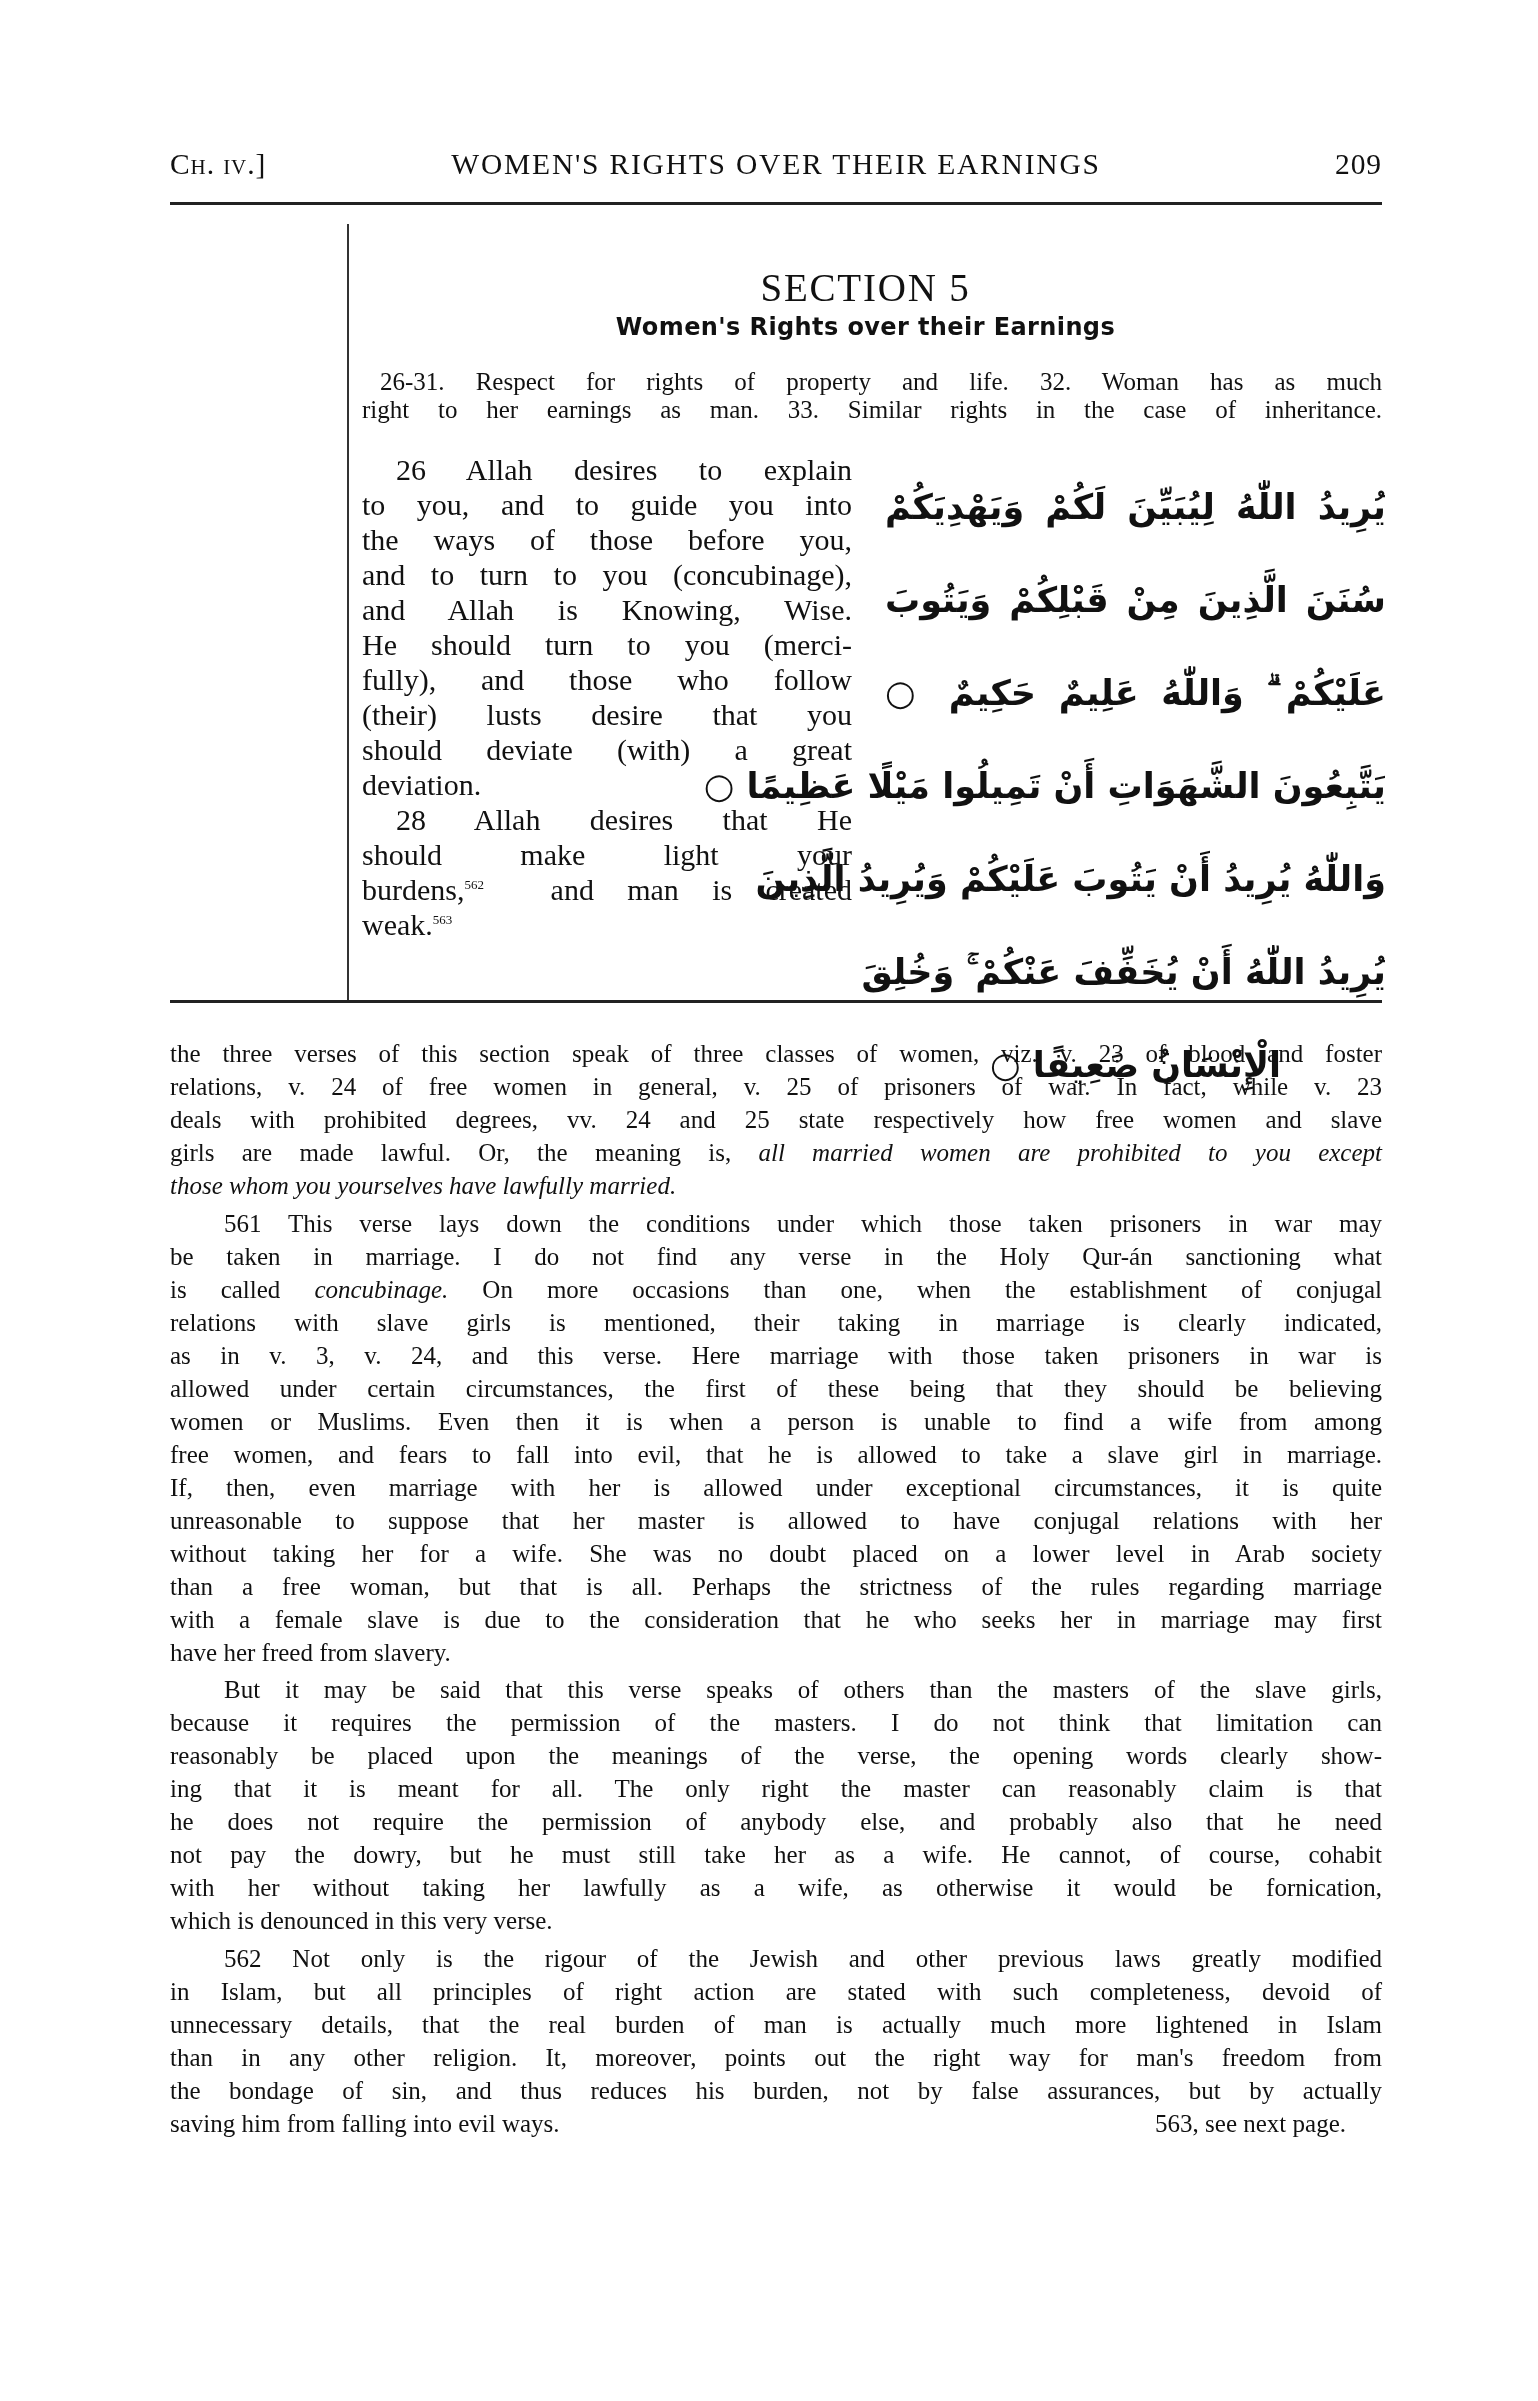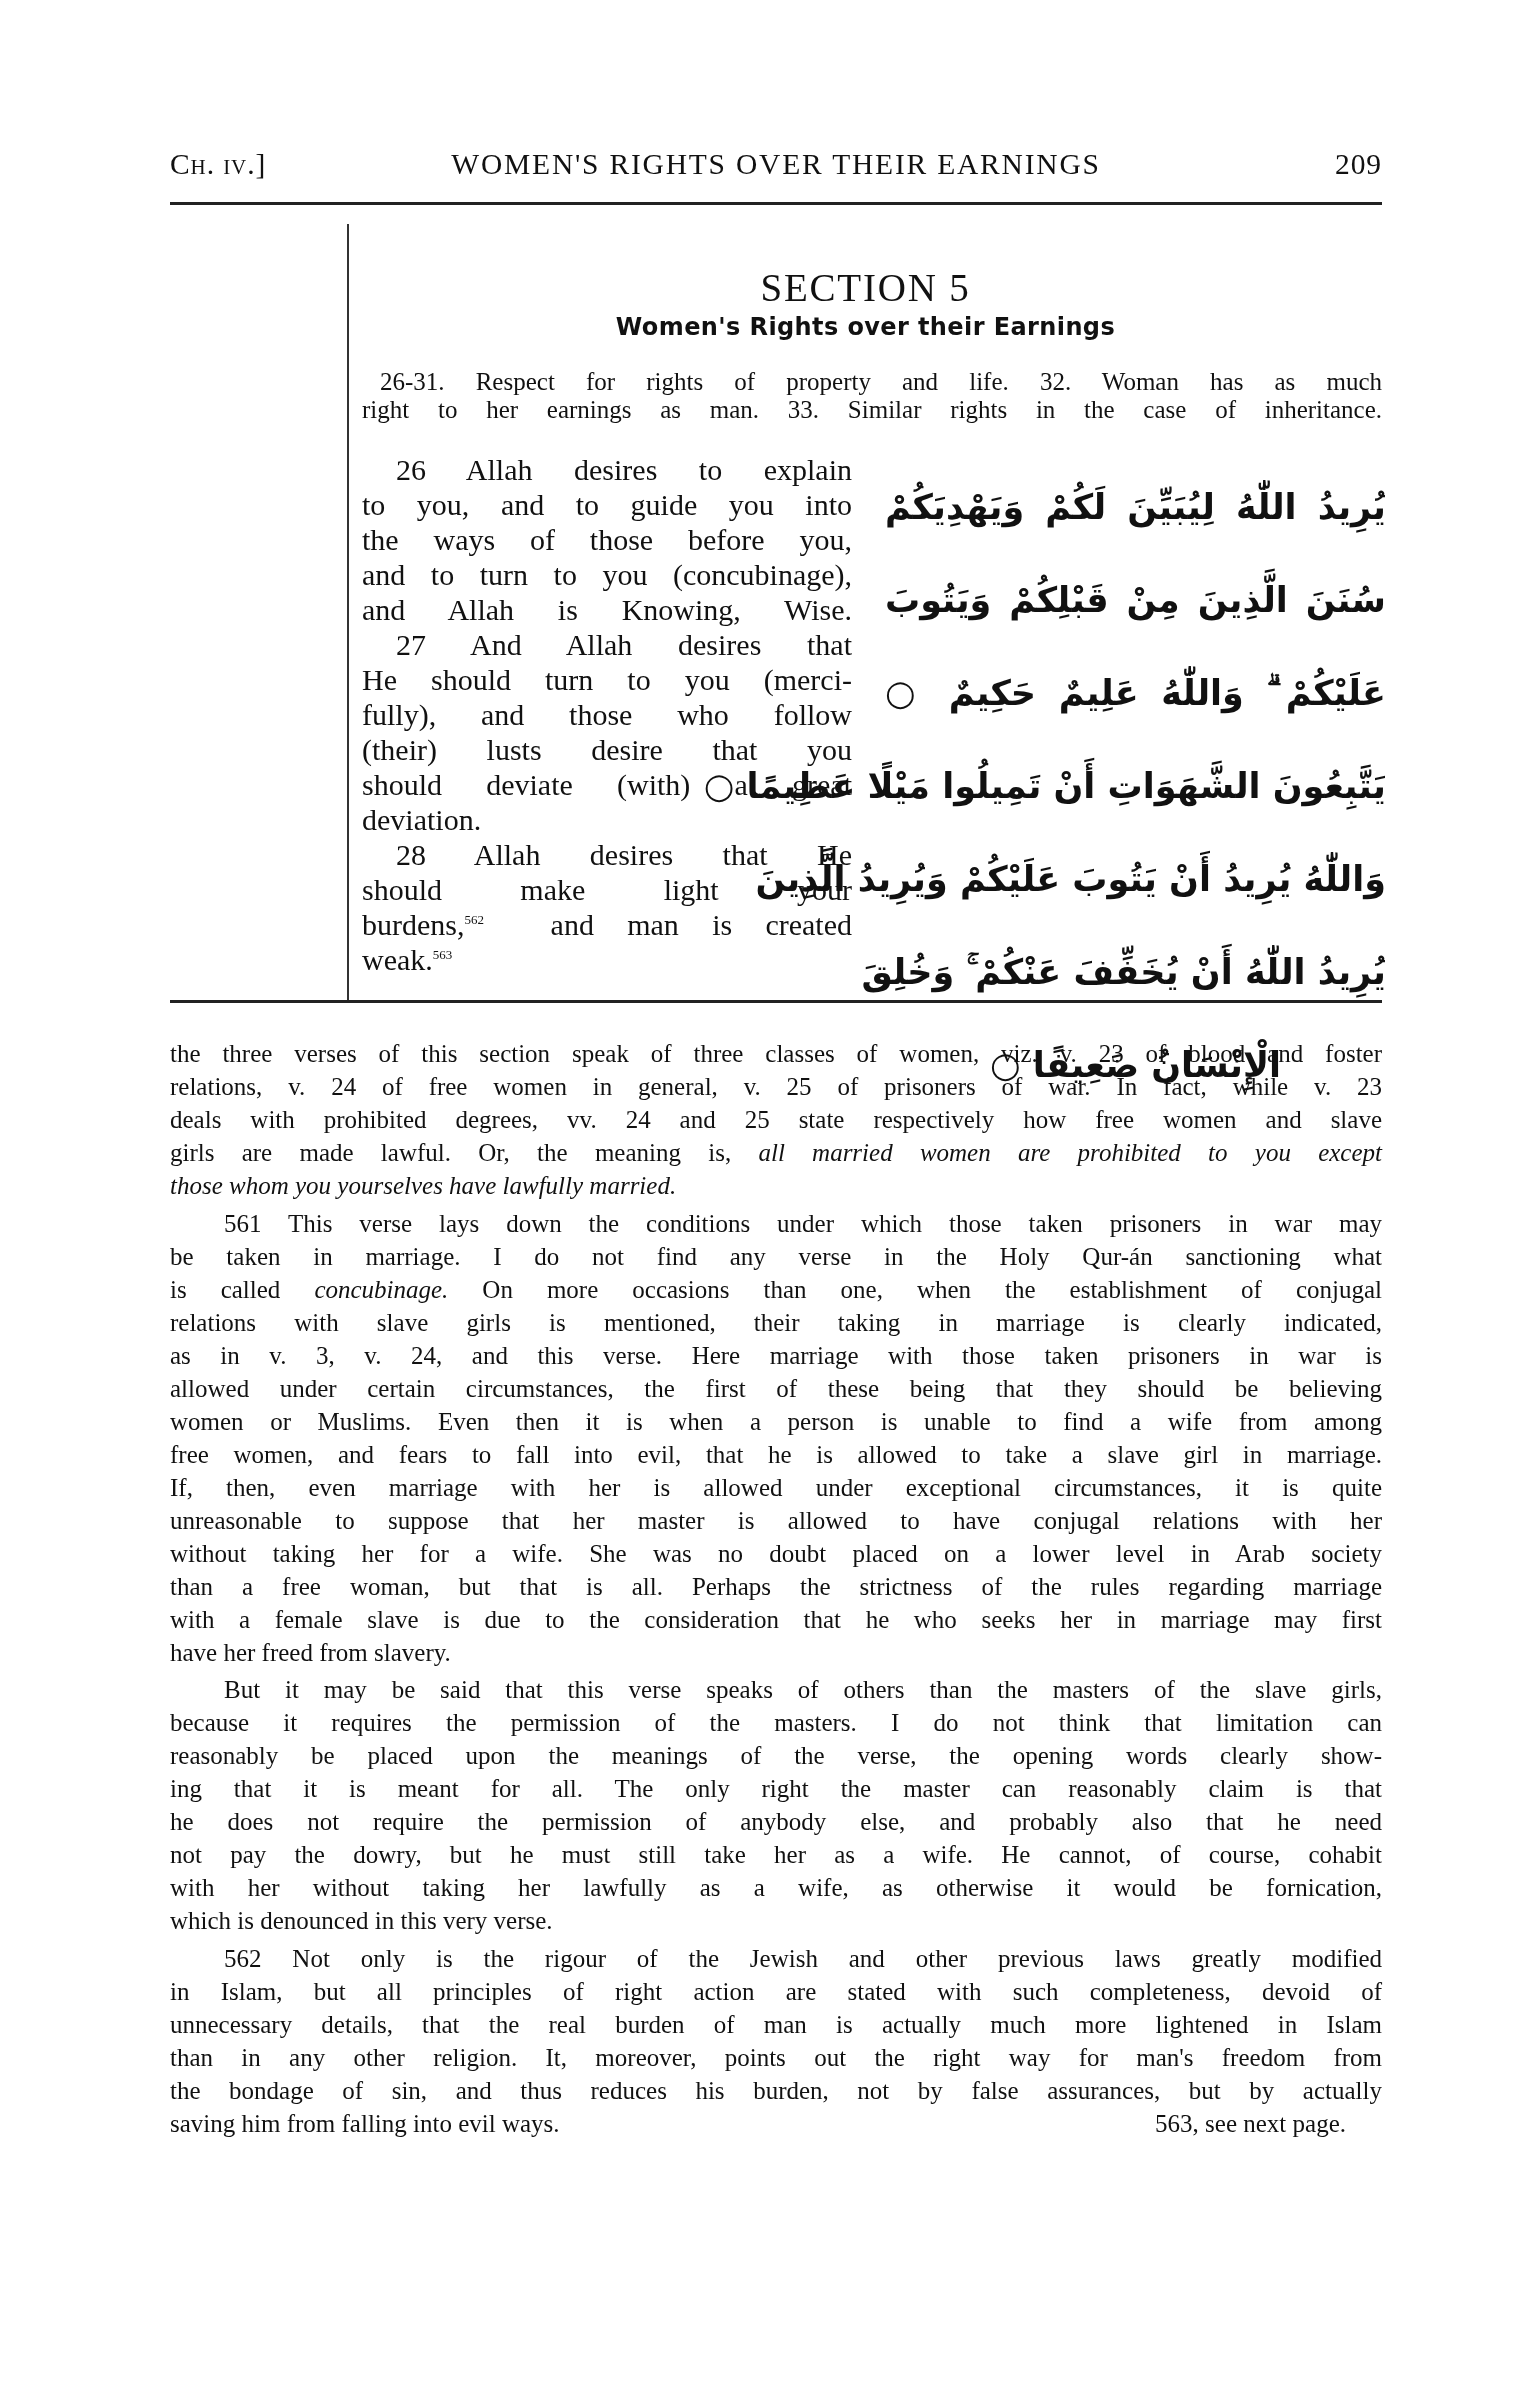--- a/index.html
+++ b/index.html
@@ -53,21 +53,20 @@
   <span class="l1">26-31. Respect for rights of property and life.  32. Woman has as much</span>
   <span class="l2">right to her earnings as man.  33. Similar rights in the case of inheritance.</span>
 </div>
 
 <div id="verses" class="abs">
   <span class="vl ind">26 Allah desires to explain</span>
   <span class="vl">to you, and to guide you into</span>
   <span class="vl">the ways of those before you,</span>
   <span class="vl">and to turn to you (concubinage),</span>
   <span class="vl">and Allah is Knowing, Wise.</span>
-  <span class="vl ind">27 And Allah desires that</span>
   <span class="vl">He should turn to you (merci-</span>
   <span class="vl">fully), and those who follow</span>
   <span class="vl">(their) lusts desire that you</span>
   <span class="vl">should deviate (with) a great</span>
   <span class="vl last">deviation.</span>
   <span class="vl ind">28 Allah desires that He</span>
   <span class="vl">should make light your</span>
   <span class="vl"><span>burdens,</span><sup>562</sup>&nbsp; <span>and man is created</span></span>
   <span class="vl last"><span>weak.</span><sup>563</sup></span>
 </div>

